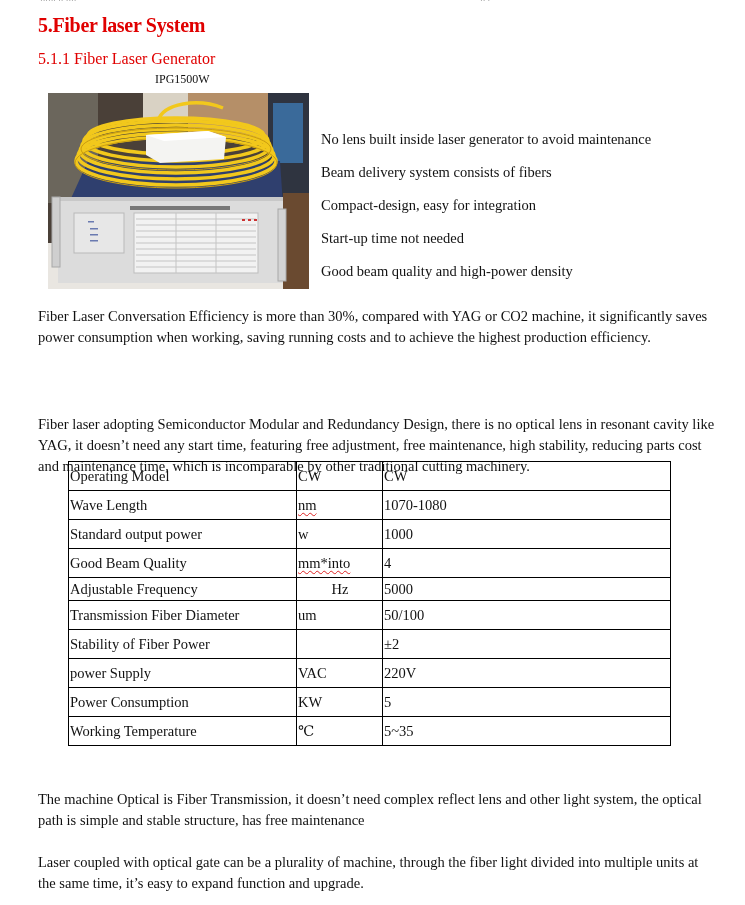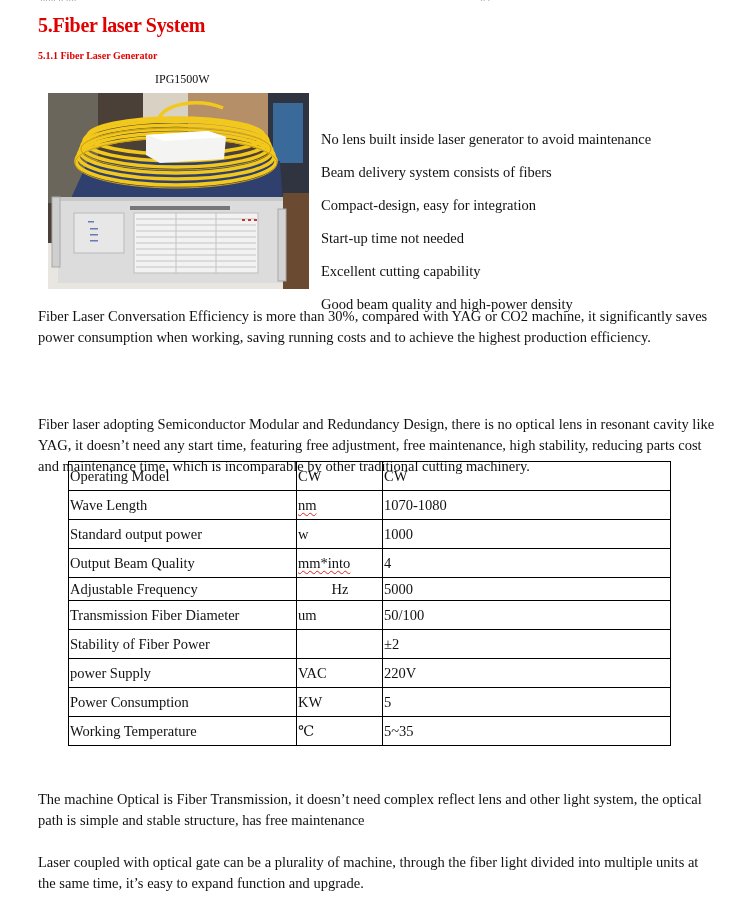--- a/index.html
+++ b/index.html
@@ -1,21 +1,21 @@
 <!DOCTYPE html>
 <html><head>
 <meta charset="utf-8">
 <style>
   html, body { margin:0; padding:0; background:#ffffff; }
   body { width:745px; height:905px; position:relative; overflow:hidden;
          font-family:"Liberation Serif", "DejaVu Serif", serif; color:#111; }
   .abs { position:absolute; }
   .topfrag { font-family:"Liberation Sans", sans-serif; font-size:8px; color:#999; top:-4px; }
   .h1 { left:38px; top:14px; font-size:20px; font-weight:bold; color:#e00000; letter-spacing:-0.3px; }
-  .h2 { left:38px; top:50px; font-size:10px; font-weight:bold; color:#e00000; }
+  .h2 { left:38px; top:50px; font-size:16px; font-weight:normal; color:#e00000; }
   .model { left:155px; top:72px; font-size:12px; }
   .photo { left:48px; top:93px; width:261px; height:196px; overflow:hidden; background:#3b3530; }
   .features { left:321px; top:98px;margin-top:32px; }
   .features div { font-size:14.5px; height:33px; line-height:19px; white-space:nowrap; }
   .para { left:38px; width:680px; font-size:14.5px; line-height:21px; }
   table.spec { position:absolute; left:68px; top:461px; width:603px; border-collapse:collapse; font-size:14.5px; }
   table.spec td { border:1.5px solid #000; padding:0 0 0 1px; height:28px; vertical-align:middle; white-space:nowrap; }
   table.spec td.c0 { width:226px; }
   table.spec td.c1 { width:84px; }
   .squig { text-decoration:underline wavy #d22; text-decoration-thickness:1px; text-underline-offset:2px; }
@@ -97,21 +97,20 @@
     <rect x="4" y="104" width="8" height="70" fill="#cfcfcf" stroke="#a8a8a8"></rect>
     <rect x="230" y="116" width="8" height="72" fill="#d3d3d3" stroke="#a8a8a8"></rect>
   </svg>
 </div>
 
 <div class="abs features">
   <div>No lens built inside laser generator to avoid maintenance</div>
   <div>Beam delivery system consists of fibers</div>
   <div>Compact-design, easy for integration</div>
   <div>Start-up time not needed</div>
-  <div>Excellent cutting capability</div>
   <div>Good beam quality and high-power density</div>
 </div>
 
 <div class="abs para" style="top:306px;">Fiber Laser Conversation Efficiency is more than 30%, compared with YAG or CO2 machine, it significantly saves power consumption when working, saving running costs and to achieve the highest production efficiency.</div>
 <div class="abs para" style="top:390px;margin-top:24px;">Fiber laser adopting Semiconductor Modular and Redundancy Design, there is no optical lens in resonant cavity like YAG, it doesn’t need any start time, featuring free adjustment, free maintenance, high stability, reducing parts cost and maintenance time, which is incomparable by other traditional cutting machinery.</div>
 
 <table class="spec">
   <tbody>
     <tr>
       <td class="c0">Operating Model</td>
@@ -122,21 +121,21 @@
       <td class="c0">Wave Length</td>
       <td class="c1"><span class="squig">nm</span></td>
       <td>1070-1080</td>
     </tr>
     <tr>
       <td class="c0">Standard output power</td>
       <td class="c1">w</td>
       <td>1000</td>
     </tr>
     <tr>
-      <td class="c0">Output Beam Quality</td>
+      <td class="c0">Good Beam Quality</td>
       <td class="c1"><span class="squig">mm*into</span></td>
       <td>4</td>
     </tr>
     <tr>
       <td class="c0" style="height:22px;">Adjustable Frequency</td>
       <td class="c1" style="height:22px;text-align:center;">Hz</td>
       <td style="height:22px;">5000</td>
     </tr>
     <tr>
       <td class="c0">Transmission Fiber Diameter</td>

